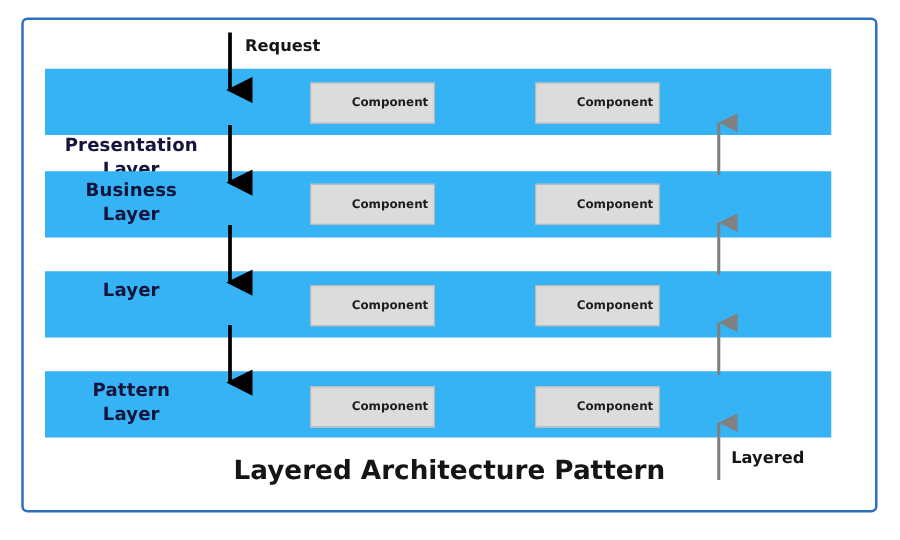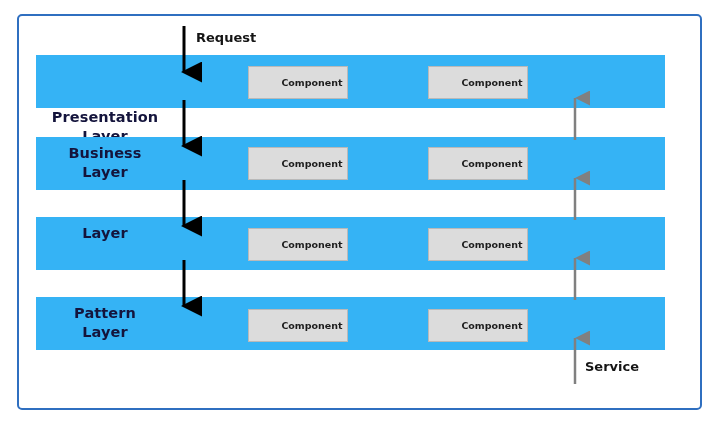--- a/index.html
+++ b/index.html
@@ -165,16 +165,17 @@
     </g>
     <g>
       <line x1="575" y1="300" x2="575" y2="258" stroke="#808080" stroke-width="2.5" marker-end="url(#grayhead)"></line>
     </g>
     <g>
       <line x1="575" y1="384" x2="575" y2="338" stroke="#808080" stroke-width="2.5" marker-end="url(#grayhead)"></line>
     </g>
   </svg>
 
   <div class="req-label">Request</div>
-  <div class="svc-label">Service</div>
+  <div class="svc-label">Layered</div>
 
+  <div class="title">Layered Architecture Pattern</div>
 
 </div>
 
 </body></html>

